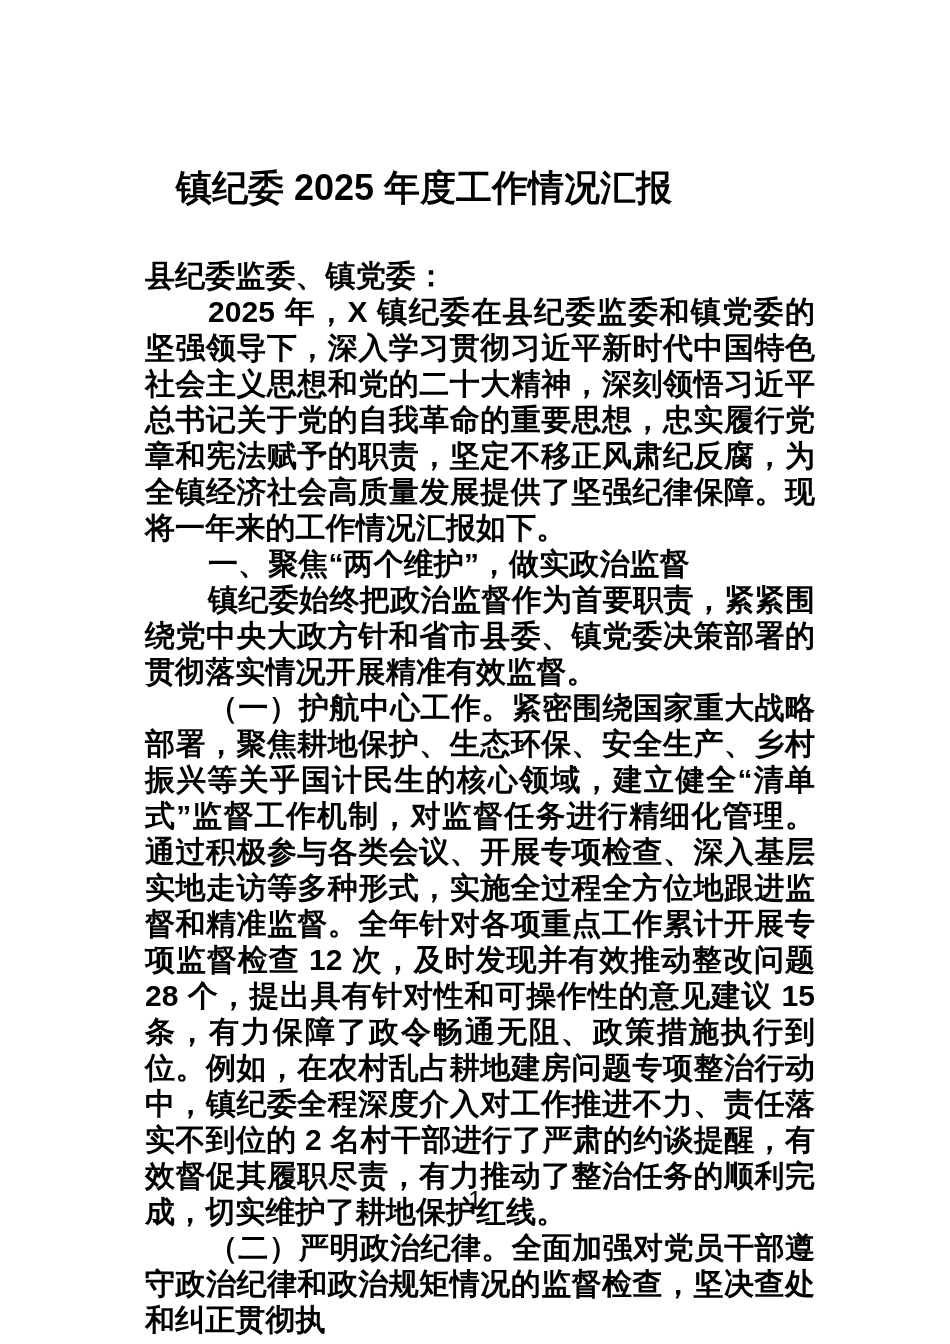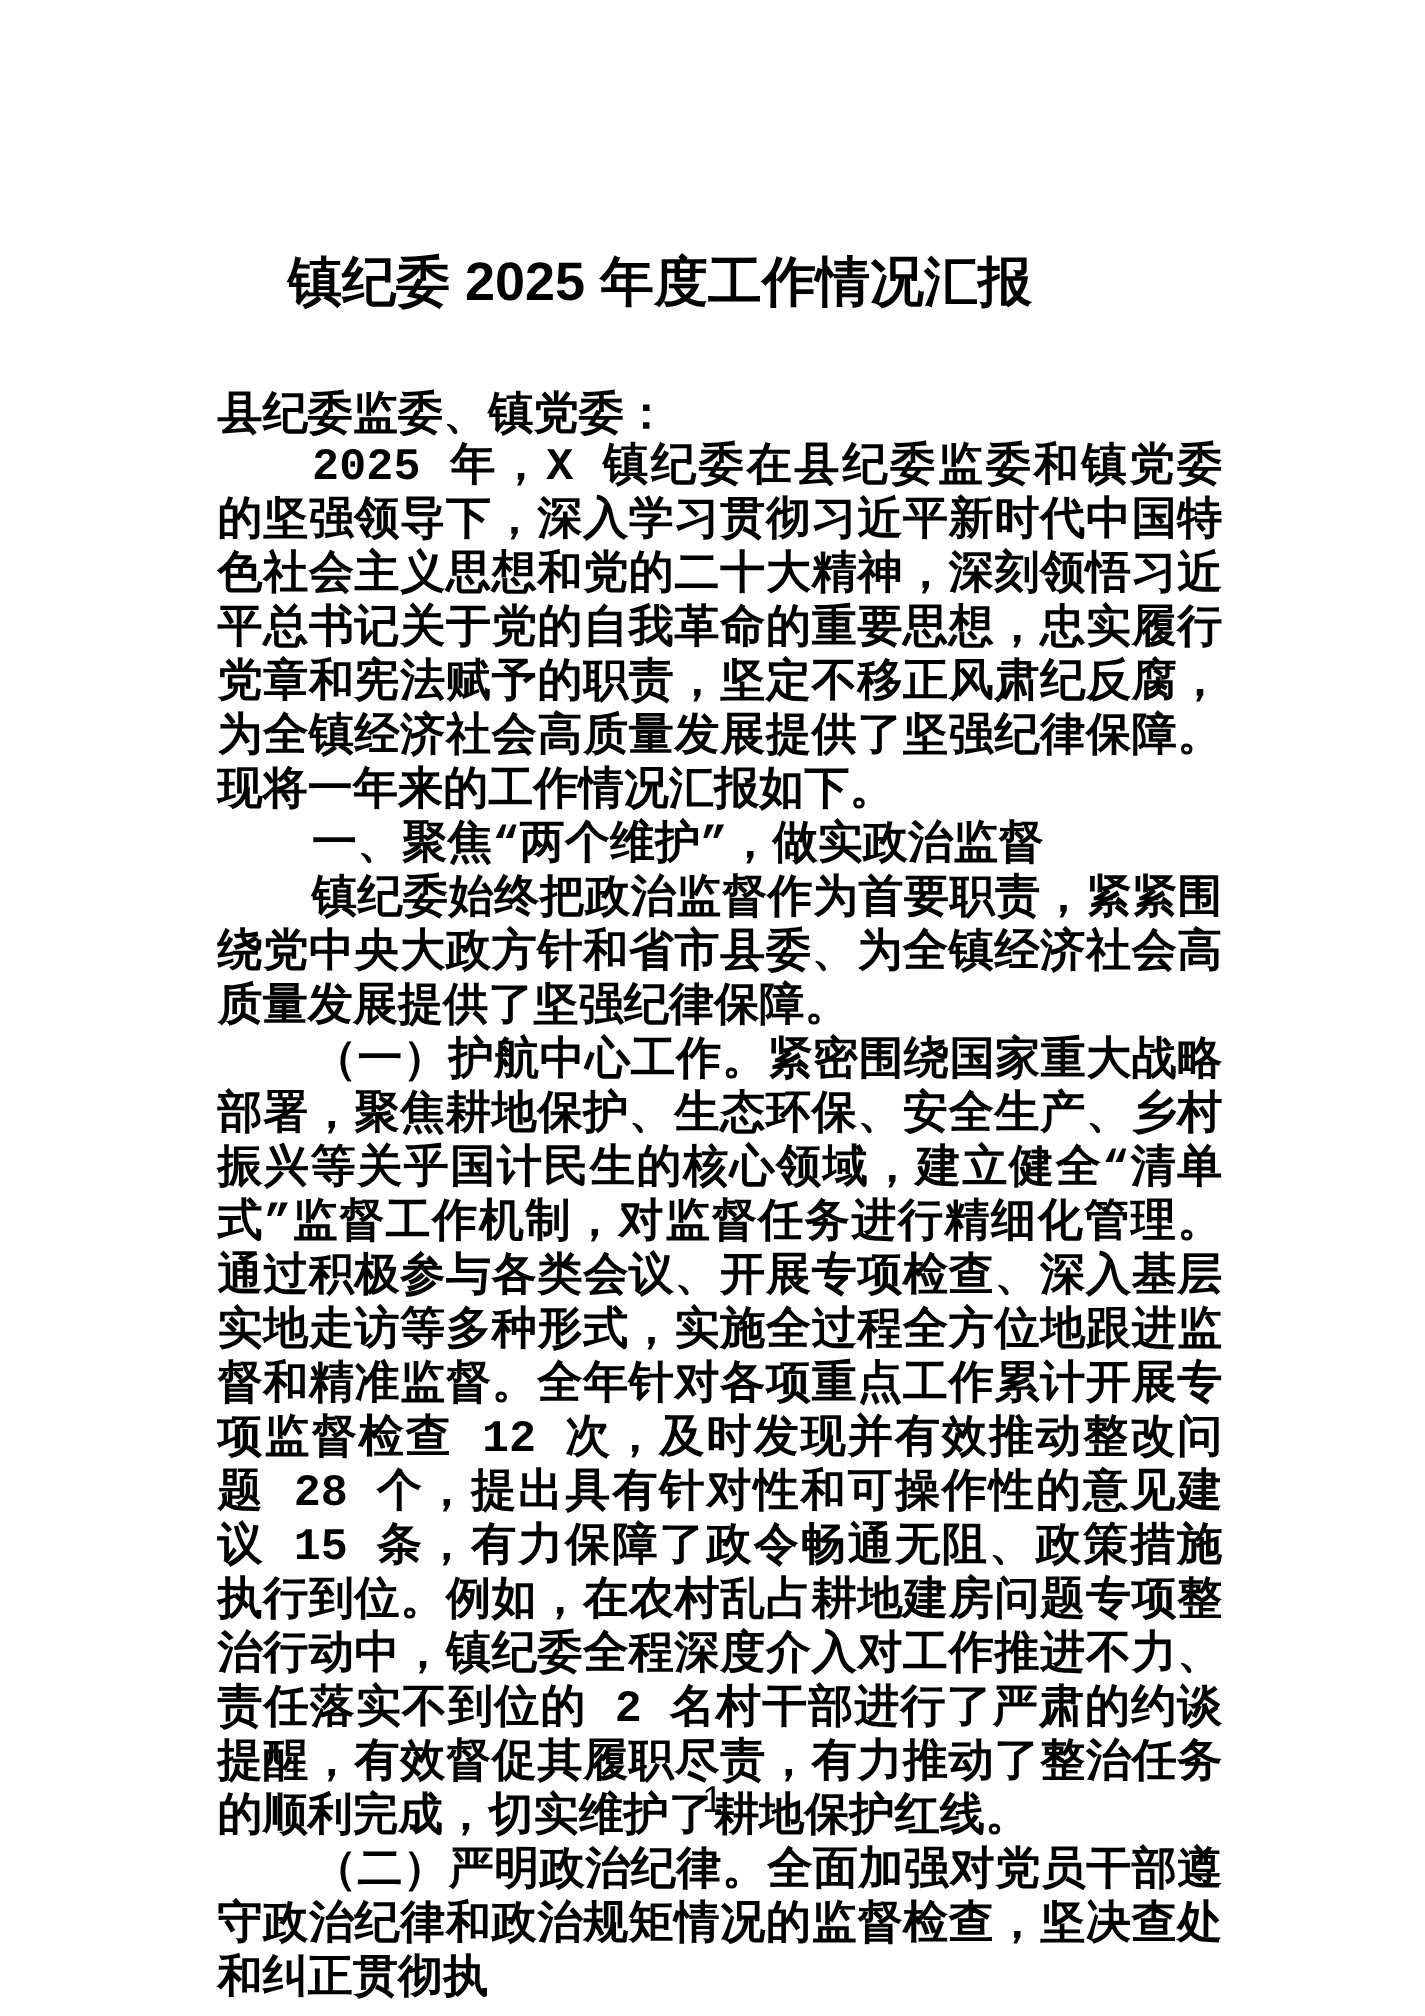--- a/index.html
+++ b/index.html
@@ -21,21 +21,20 @@
     left: 0;
     width: 848px;
     text-align: center;
     font-family: "Liberation Sans", "DejaVu Sans", sans-serif;
     font-size: 36px;
     line-height: 46px;
     font-weight: 700;
     color: #000000;
     letter-spacing: 0px;
     white-space: nowrap;
-    padding-left: 16px;
   }
   .body-area {
     position: absolute;
     top: 258px;
     left: 145px;
     width: 670px;
   }
   .para {
     font-family: "Liberation Sans", "DejaVu Sans", sans-serif;
     font-size: 30px;
@@ -47,21 +46,20 @@
     text-justify: inter-character;
     text-align-last: left;
     word-break: break-all;
     letter-spacing: 0.1px;
   }
   .para.salutation {
     text-indent: 0;
   }
   .para.indent {
     text-indent: 63px;
-    font-family: Liberation Mono, monospace;
   }
   .page-number {
     position: absolute;
     top: 1185px;
     left: 0;
     width: 950px;
     text-align: center;
     font-family: "Liberation Sans", "DejaVu Sans", sans-serif;
     font-size: 25px;
     line-height: 30px;
@@ -73,20 +71,20 @@
 <body>
 
 <div class="page">
 
   <div class="doc-title">镇纪委 2025 年度工作情况汇报</div>
 
   <div class="body-area">
     <p class="para salutation">县纪委监委、镇党委：</p>
     <p class="para indent">2025 年，X 镇纪委在县纪委监委和镇党委的坚强领导下，深入学习贯彻习近平新时代中国特色社会主义思想和党的二十大精神，深刻领悟习近平总书记关于党的自我革命的重要思想，忠实履行党章和宪法赋予的职责，坚定不移正风肃纪反腐，为全镇经济社会高质量发展提供了坚强纪律保障。现将一年来的工作情况汇报如下。</p>
     <p class="para indent">一、聚焦“两个维护”，做实政治监督</p>
-    <p class="para indent">镇纪委始终把政治监督作为首要职责，紧紧围绕党中央大政方针和省市县委、为全镇经济社会高质量发展提供了坚强纪律保障。</p>
+    <p class="para indent">镇纪委始终把政治监督作为首要职责，紧紧围绕党中央大政方针和省市县委、镇党委决策部署的贯彻落实情况开展精准有效监督。</p>
     <p class="para indent">（一）护航中心工作。紧密围绕国家重大战略部署，聚焦耕地保护、生态环保、安全生产、乡村振兴等关乎国计民生的核心领域，建立健全“清单式”监督工作机制，对监督任务进行精细化管理。通过积极参与各类会议、开展专项检查、深入基层实地走访等多种形式，实施全过程全方位地跟进监督和精准监督。全年针对各项重点工作累计开展专项监督检查 12 次，及时发现并有效推动整改问题 28 个，提出具有针对性和可操作性的意见建议 15 条，有力保障了政令畅通无阻、政策措施执行到位。例如，在农村乱占耕地建房问题专项整治行动中，镇纪委全程深度介入对工作推进不力、责任落实不到位的 2 名村干部进行了严肃的约谈提醒，有效督促其履职尽责，有力推动了整治任务的顺利完成，切实维护了耕地保护红线。</p>
     <p class="para indent">（二）严明政治纪律。全面加强对党员干部遵守政治纪律和政治规矩情况的监督检查，坚决查处和纠正贯彻执</p>
   </div>
 
   <div class="page-number">1</div>
 
 </div>
 
 </body></html>

